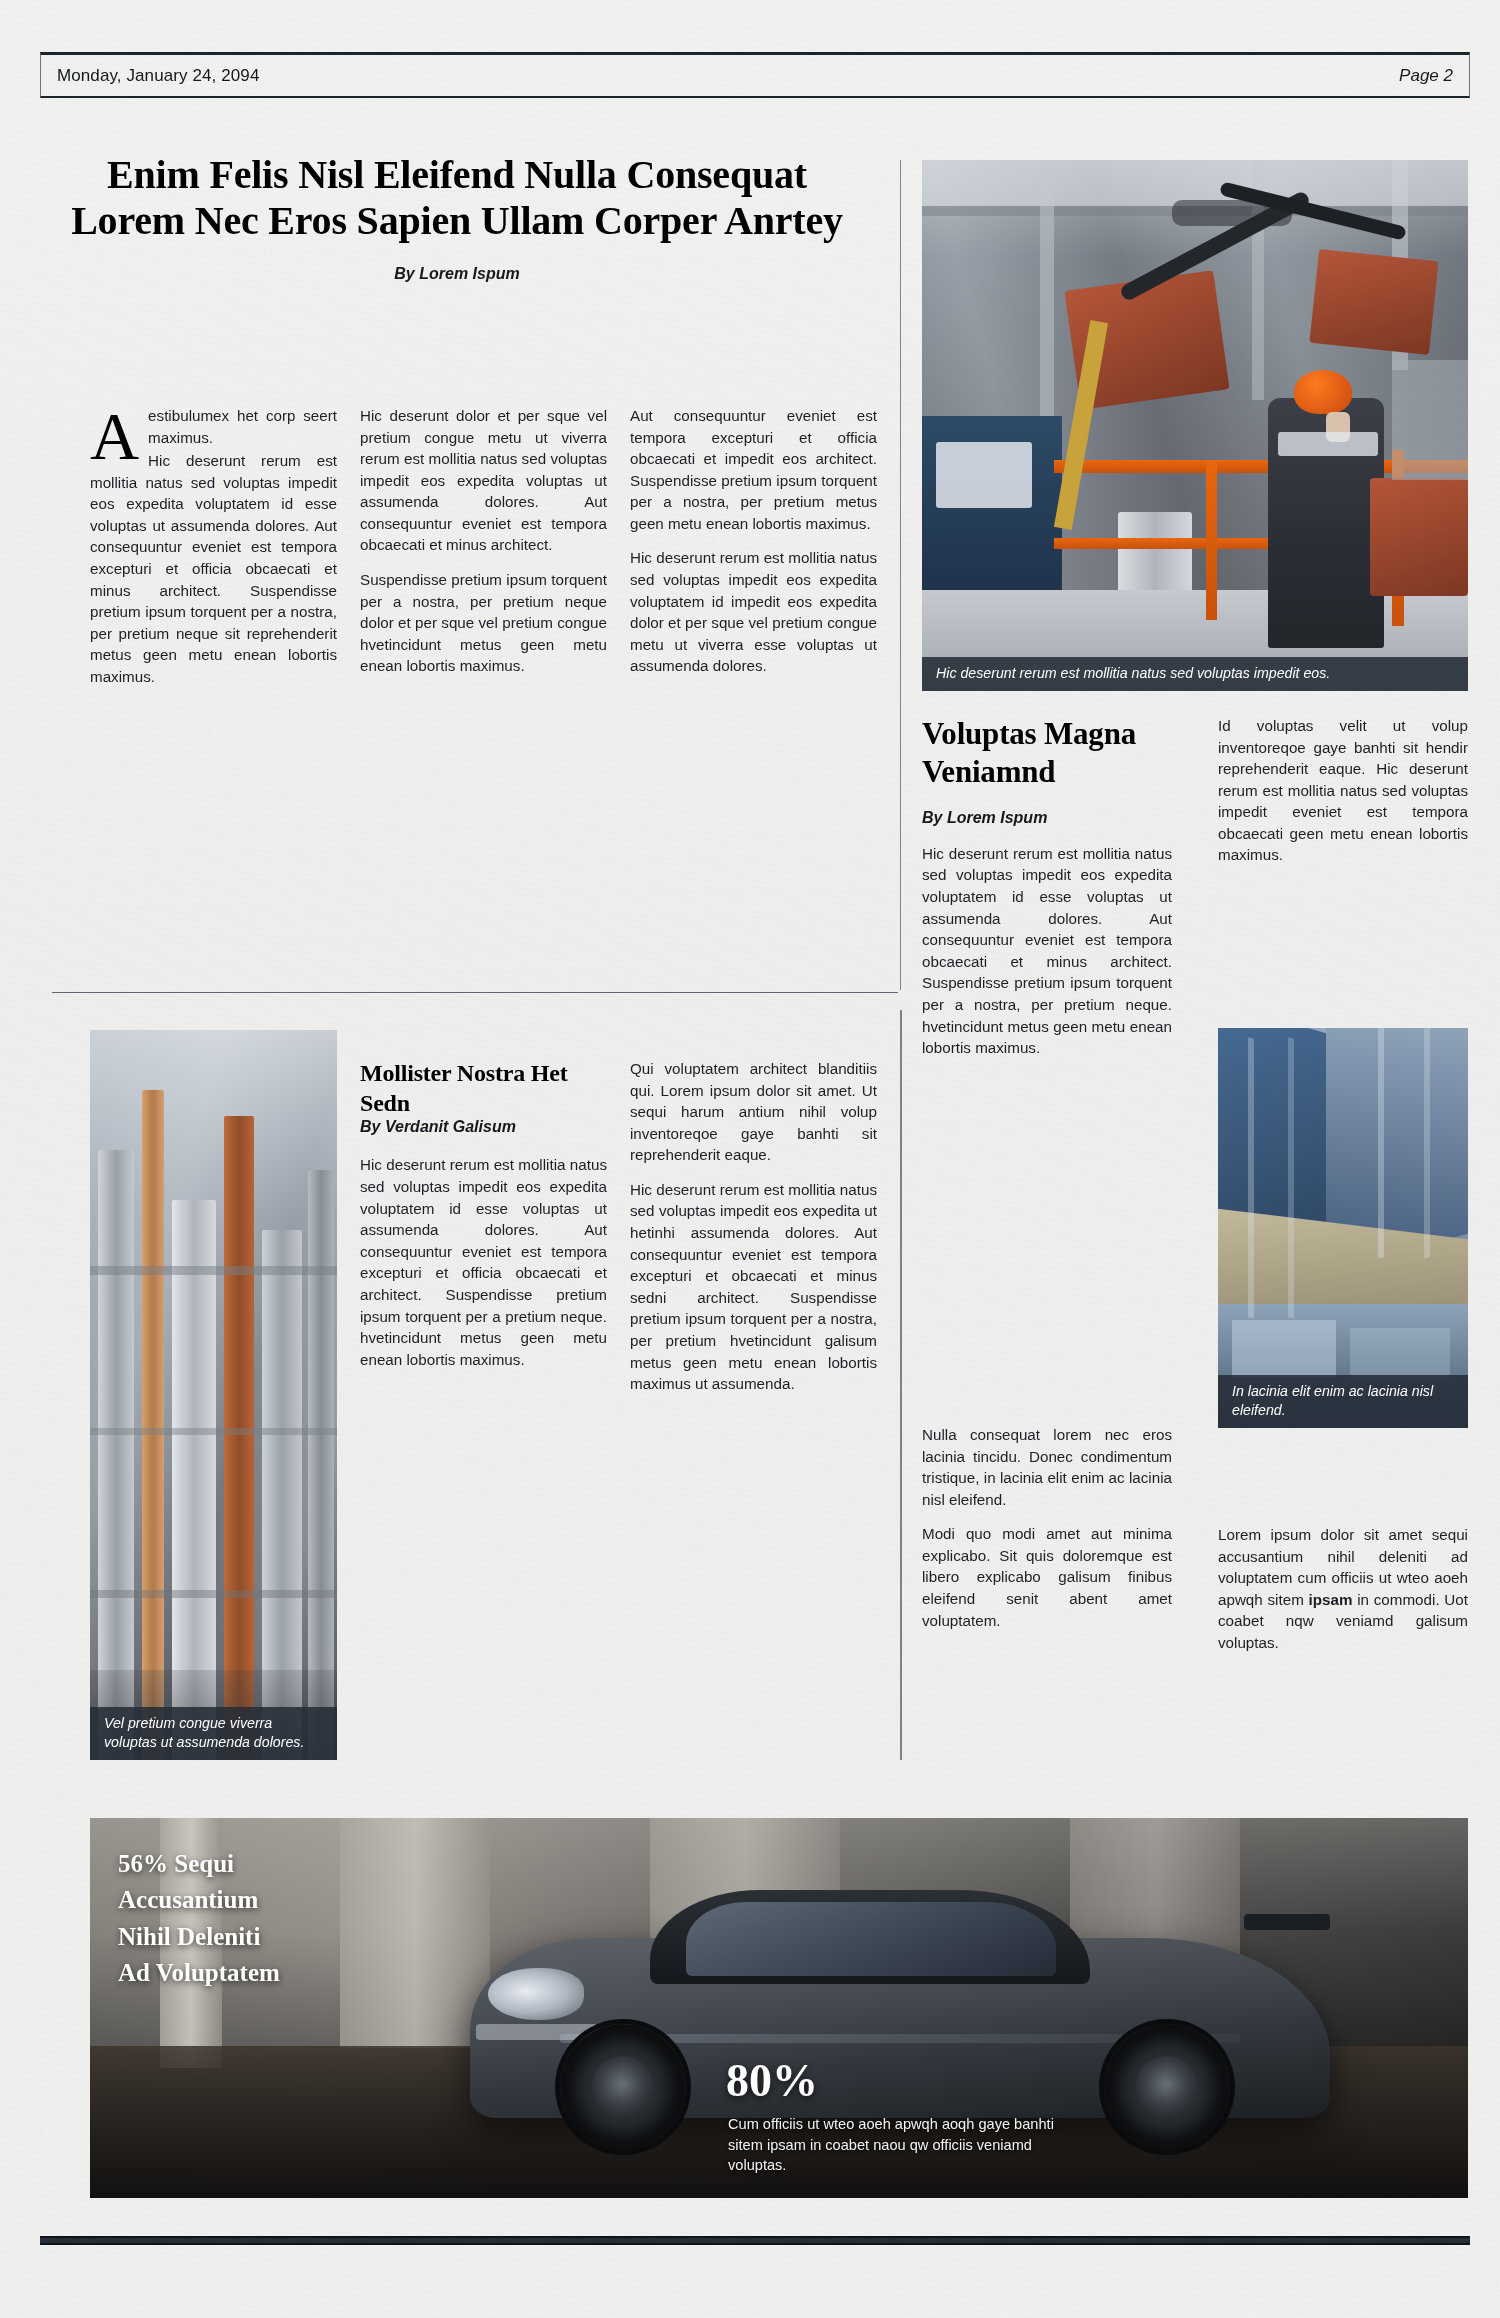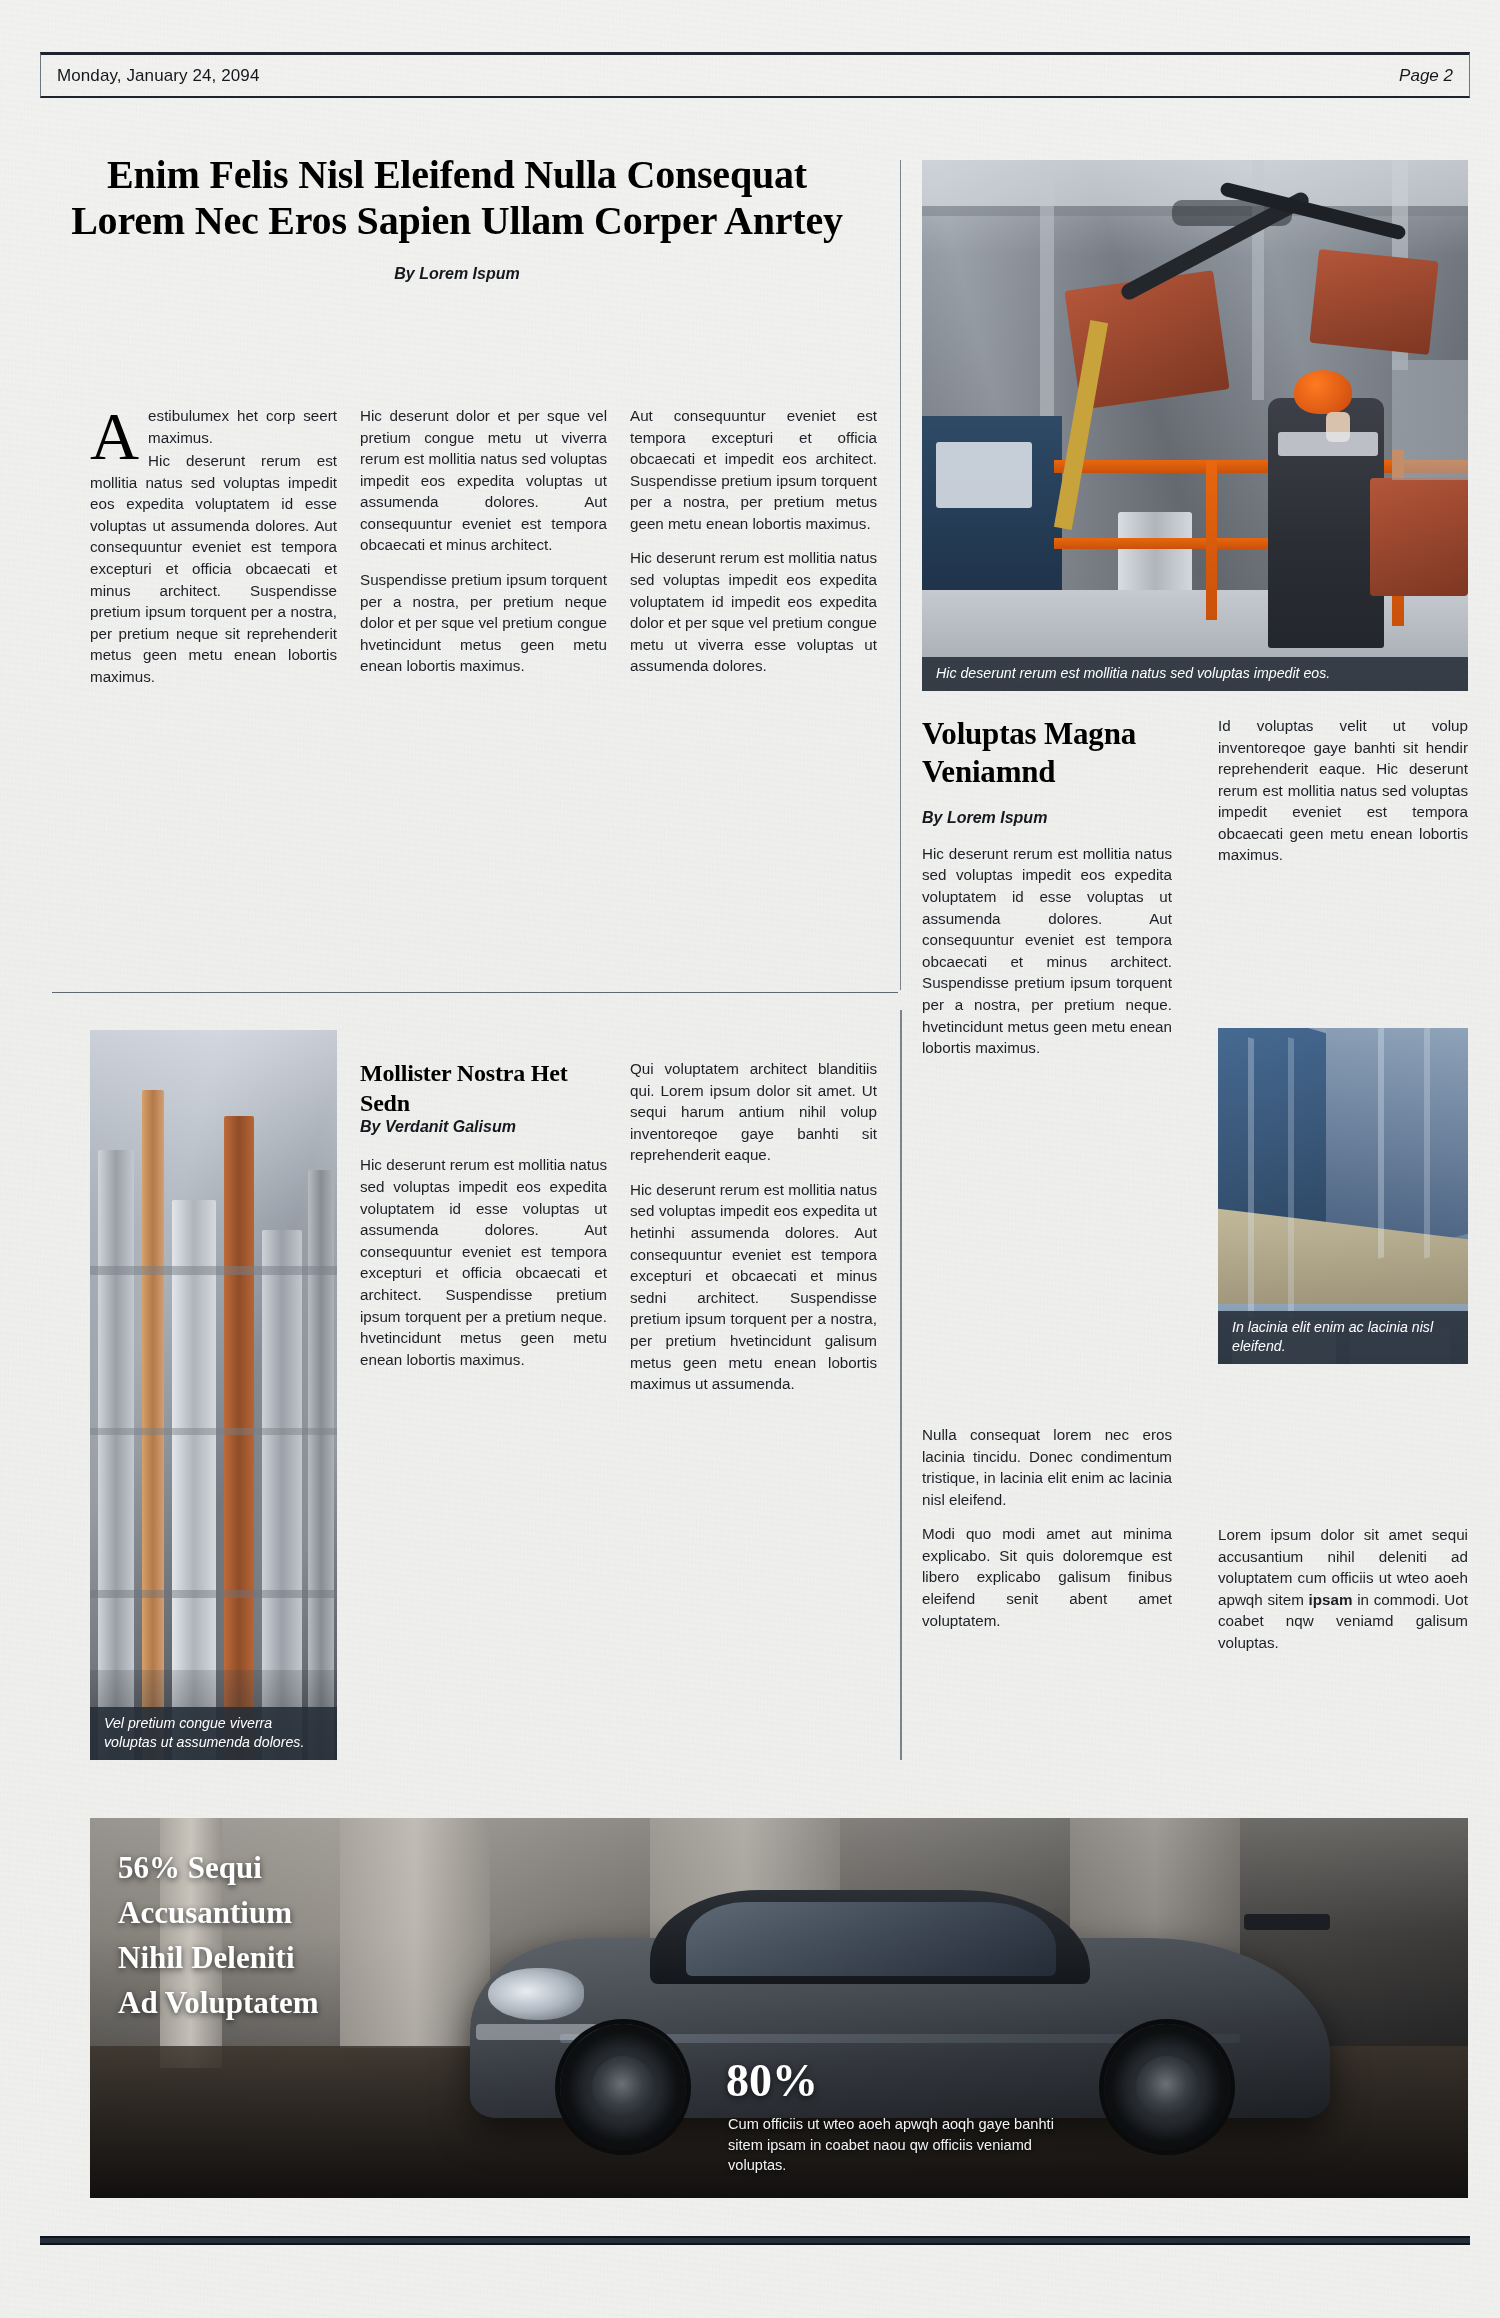--- a/index.html
+++ b/index.html
@@ -150,21 +150,21 @@
   .ad-ground {
     position:absolute; left:0; bottom:0; width:100%; height:40%;
     background: linear-gradient(180deg, rgba(60,52,44,0.85), rgba(18,16,15,0.98));
   }
   .ad-pillar { position:absolute; background: linear-gradient(90deg, rgba(172,168,160,.85), rgba(206,202,194,.9), rgba(150,146,140,.8)); }
   .ad-headline {
     position: absolute;
     font-family: "Liberation Serif", serif;
     font-weight: bold;
     color: #ffffff;
-    font-size: 31px;
+    font-size: 25px;
     line-height: 1.45;
     text-shadow: 0 2px 6px rgba(0,0,0,.65);
   }
   .ad-pct {
     position: absolute;
     font-family: "Liberation Serif", serif;
     font-weight: bold;
     color: #ffffff;
     font-size: 46px;
     line-height: 1;
@@ -332,21 +332,21 @@
     <p class="body">Hic deserunt rerum est mollitia natus sed voluptas impedit eos expedita ut hetinhi assumenda dolores. Aut consequuntur eveniet est tempora excepturi et obcaecati et minus sedni architect. Suspendisse pretium ipsum torquent per a nostra, per pretium hvetincidunt galisum metus geen metu enean lobortis maximus ut assumenda.</p>
   </div>
 
   <div class="vrule" style="left:860px; top:1010px; width:2px; height:750px; background:#7b838b;"></div>
 
   <div style="position:absolute; left:882px; top:1424px; width:250px;">
     <p class="body">Nulla consequat lorem nec eros lacinia tincidu. Donec condimentum tristique, in lacinia elit enim ac lacinia nisl eleifend.</p>
     <p class="body">Modi quo modi amet aut minima explicabo. Sit quis doloremque est libero explicabo galisum finibus eleifend senit abent amet voluptatem.</p>
   </div>
 
-  <div class="photo photo-sky" style="left:1178px; top:1028px; width:250px; height:336px;">
+  <div class="photo photo-sky" style="left:1178px; top:1028px; width:250px; height:400px;">
     <div class="s-face" style="left:-20px; top:-10px; width:150px; height:300px; background:linear-gradient(150deg,#4a6f99,#23384f); transform:skewY(16deg);"></div>
     <div class="s-face" style="left:108px; top:-30px; width:170px; height:250px; background:linear-gradient(200deg,#9fb2c6,#41597a); transform:skewY(-14deg);"></div>
     <div class="s-face" style="left:0; top:196px; width:250px; height:120px; background:linear-gradient(170deg,#c2b89a,#8a8068); transform:skewY(7deg);"></div>
     <div class="s-face" style="left:0; top:276px; width:250px; height:124px; background:linear-gradient(180deg,#8fa3b8,#44596f);"></div>
     <div class="s-face" style="left:14px; top:292px; width:104px; height:58px; background:rgba(210,226,240,.42);"></div>
     <div class="s-face" style="left:132px; top:300px; width:100px; height:52px; background:rgba(190,208,226,.3);"></div>
     <div class="s-face" style="left:30px; top:10px; width:6px; height:280px; background:rgba(225,236,248,.3); transform:skewY(16deg);"></div>
     <div class="s-face" style="left:70px; top:10px; width:6px; height:280px; background:rgba(225,236,248,.25); transform:skewY(16deg);"></div>
     <div class="s-face" style="left:160px; top:0; width:6px; height:230px; background:rgba(235,244,252,.3); transform:skewY(-14deg);"></div>
     <div class="s-face" style="left:206px; top:0; width:6px; height:230px; background:rgba(235,244,252,.25); transform:skewY(-14deg);"></div>

